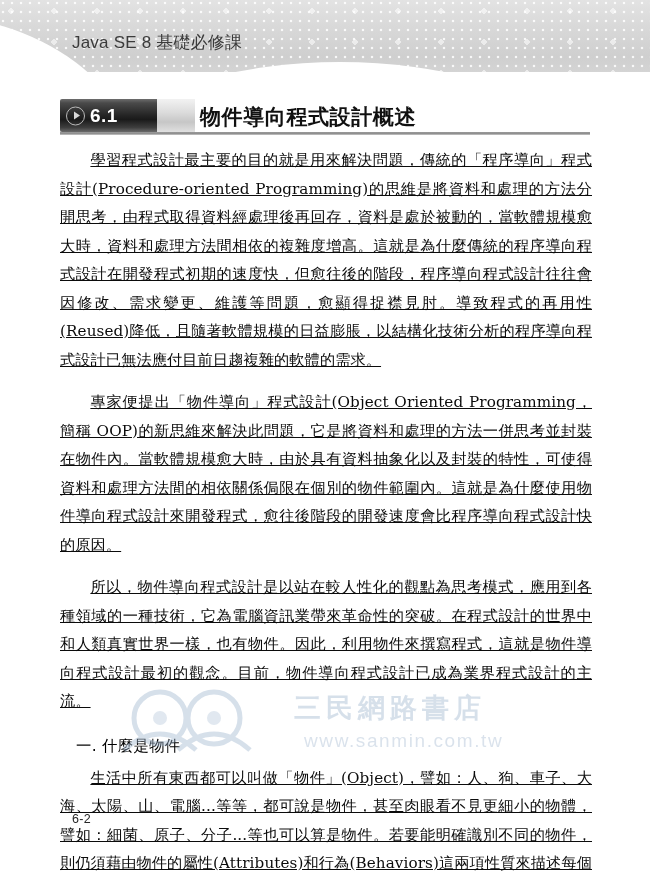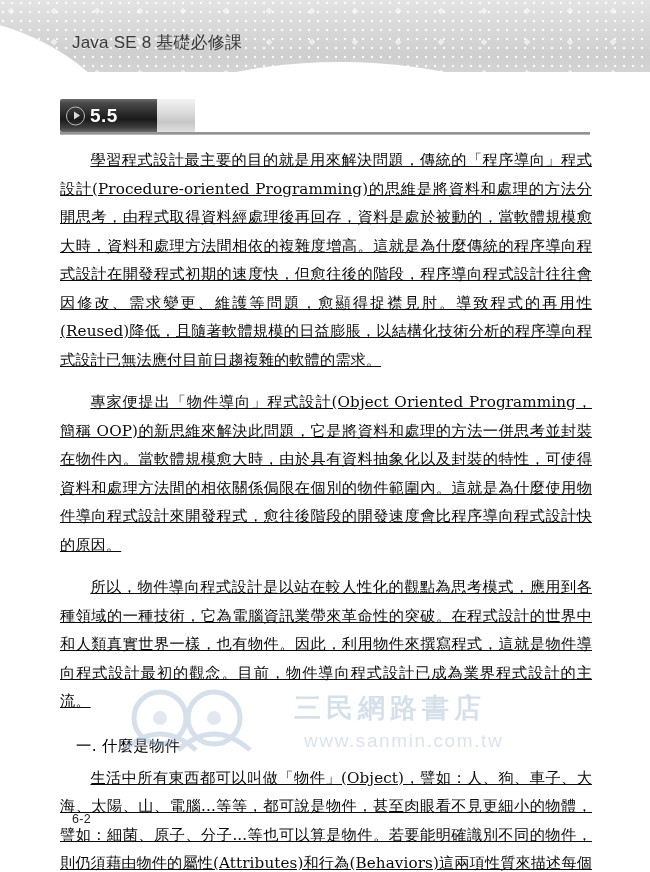--- a/index.html
+++ b/index.html
@@ -249,23 +249,24 @@
   <div class="header-band">
     <div class="band-fill"></div>
     <div class="band-curve"></div>
     <div class="band-curve2"></div>
   </div>
   <div class="running-head">Java SE 8 基礎必修課</div>
 
   <div class="section-head">
     <div class="sec-num-box">
       <span class="sec-bullet"></span>
-      <span class="sec-num">5.5</span>
+      <span class="sec-num">6.1</span>
     </div>
     <div class="sec-tail"></div>
+    <div class="sec-title">物件導向程式設計概述</div>
   </div>
   <div class="sec-rule"></div>
 
   <div class="content">
     <p class="para">學習程式設計最主要的目的就是用來解決問題，傳統的「程序導向」程式設計(Procedure-oriented Programming)的思維是將資料和處理的方法分開思考，由程式取得資料經處理後再回存，資料是處於被動的，當軟體規模愈大時，資料和處理方法間相依的複雜度增高。這就是為什麼傳統的程序導向程式設計在開發程式初期的速度快，但愈往後的階段，程序導向程式設計往往會因修改、需求變更、維護等問題，愈顯得捉襟見肘。導致程式的再用性(Reused)降低，且隨著軟體規模的日益膨脹，以結構化技術分析的程序導向程式設計已無法應付目前日趨複雜的軟體的需求。</p>
     <p class="para">專家便提出「物件導向」程式設計(Object Oriented Programming，簡稱 OOP)的新思維來解決此問題，它是將資料和處理的方法一併思考並封裝在物件內。當軟體規模愈大時，由於具有資料抽象化以及封裝的特性，可使得資料和處理方法間的相依關係侷限在個別的物件範圍內。這就是為什麼使用物件導向程式設計來開發程式，愈往後階段的開發速度會比程序導向程式設計快的原因。</p>
     <p class="para">所以，物件導向程式設計是以站在較人性化的觀點為思考模式，應用到各種領域的一種技術，它為電腦資訊業帶來革命性的突破。在程式設計的世界中和人類真實世界一樣，也有物件。因此，利用物件來撰寫程式，這就是物件導向程式設計最初的觀念。目前，物件導向程式設計已成為業界程式設計的主流。</p>
 
     <h3 class="subhead">一. 什麼是物件</h3>
 

